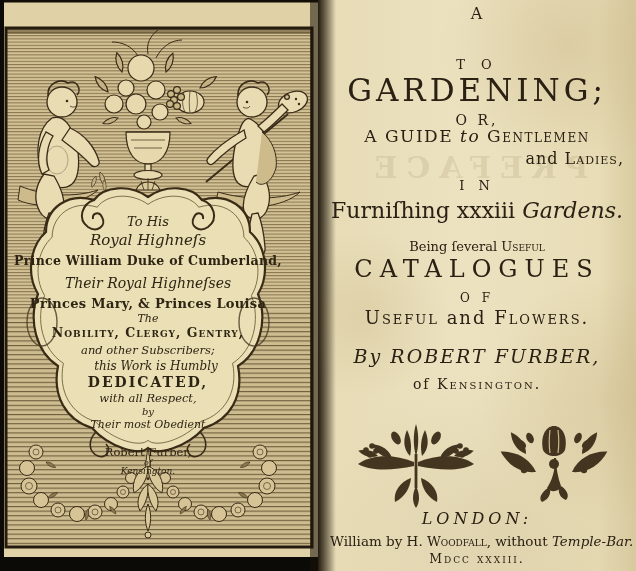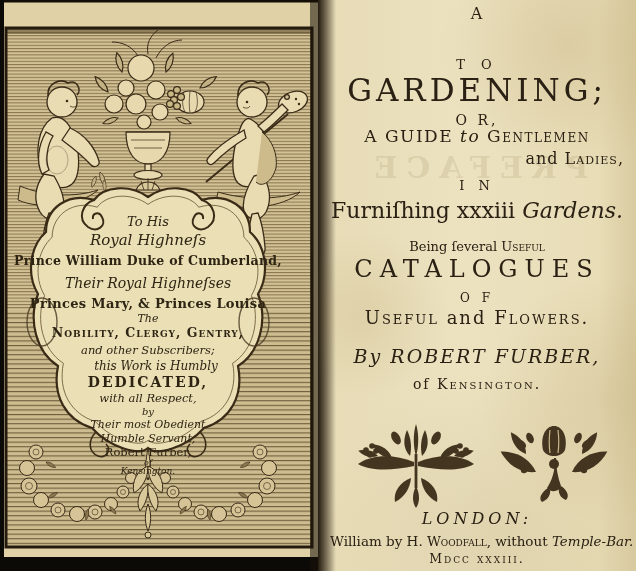--- a/index.html
+++ b/index.html
@@ -257,21 +257,20 @@
       <div class="ded l4 ded-script">Their Royal Highneſses</div>
       <div class="ded l5 ded-black">Princes Mary, &amp; Princes Louisa</div>
       <div class="ded l7 ded-sc">Nobility, Clergy, Gentry,</div>
       <div class="ded l6 ded-script">The</div>
       <div class="ded l8 ded-script">and other Subscribers;</div>
       <div class="ded l9 ded-script">this Work is Humbly</div>
       <div class="ded l10 ded-caps">DEDICATED,</div>
       <div class="ded l11 ded-script">with all Respect,</div>
       <div class="ded l12 ded-script">by</div>
       <div class="ded l13 ded-script">Their most Obedient</div>
-      <div class="ded l14 ded-script">Humble Servant,</div>
       <div class="ded l15">Robert Furber,</div>
       <div class="ded l16 ded-script">of</div>
       <div class="ded l17 ded-script">Kensington.</div>
     </div>
   </div>
 
   <div class="right-page">
     <div class="foxing"></div>
     <div class="ghost">PREFACE</div>
 

